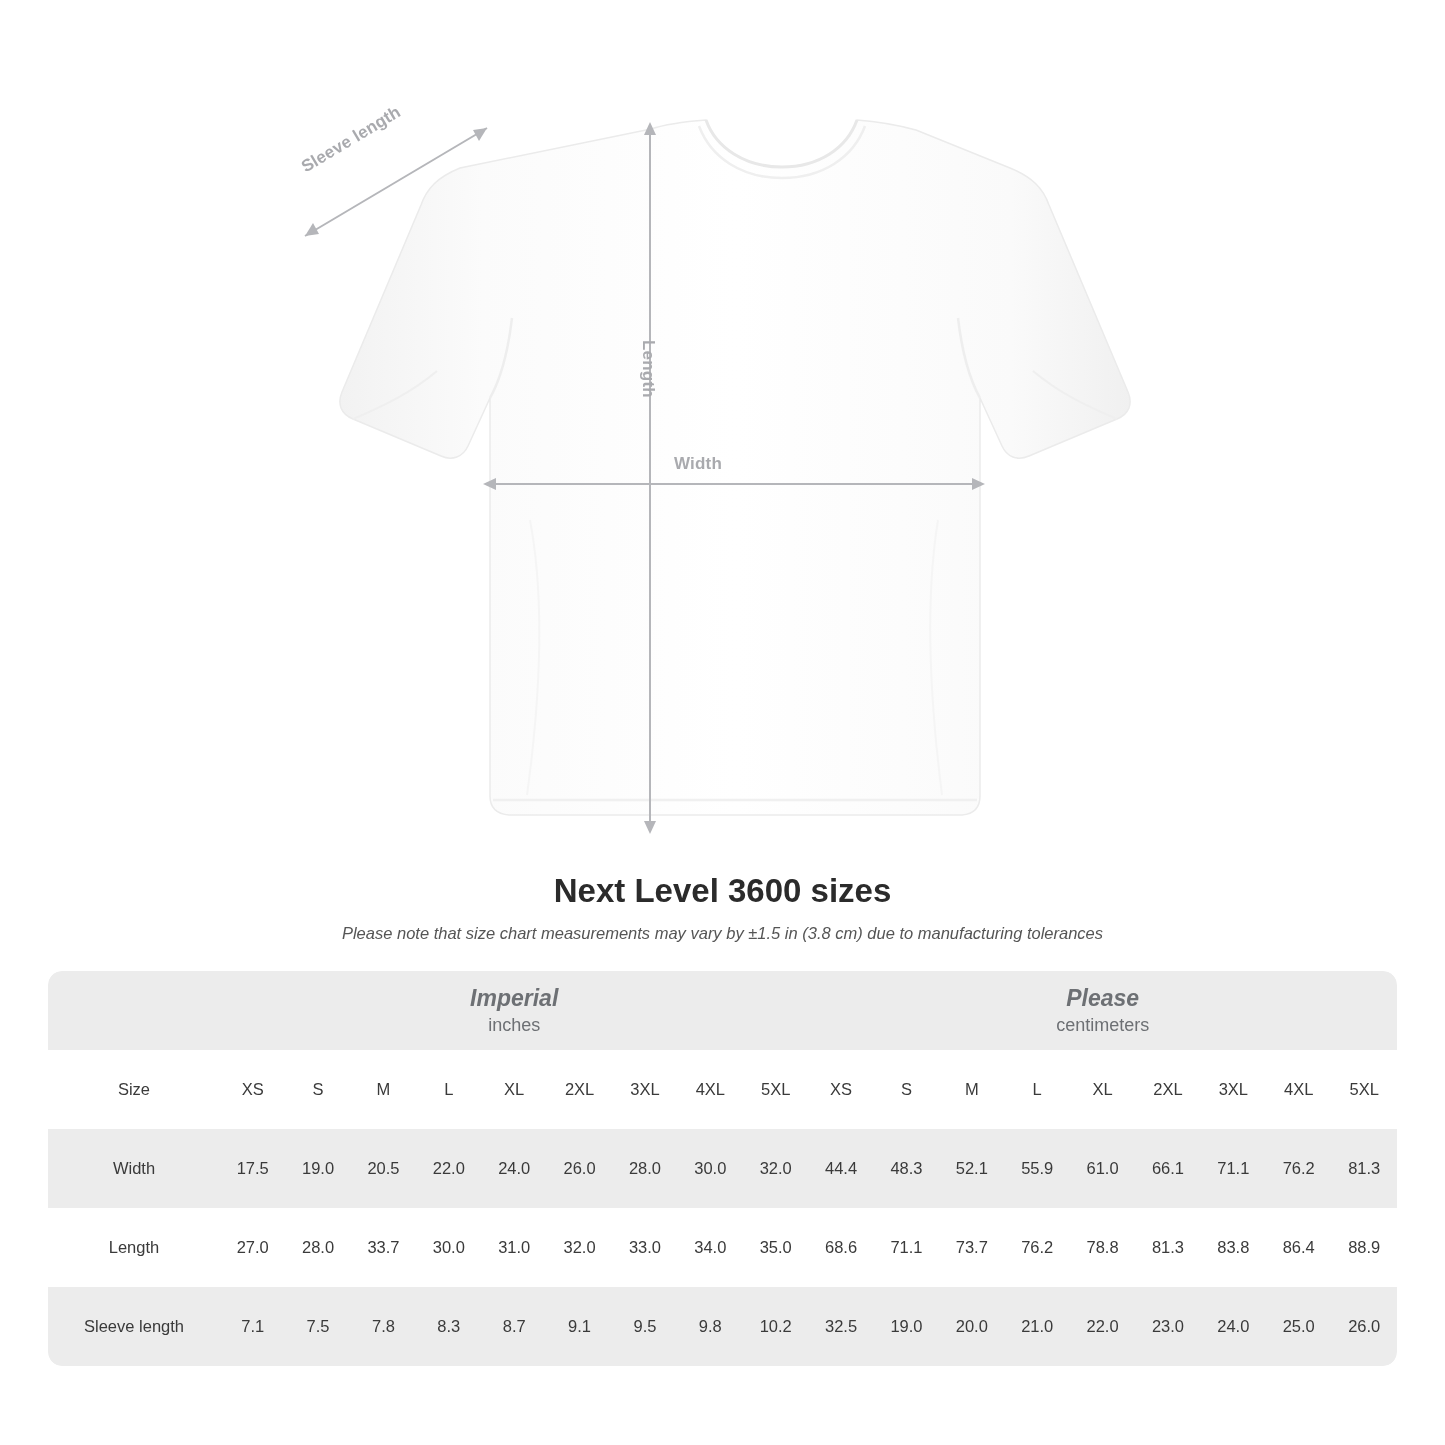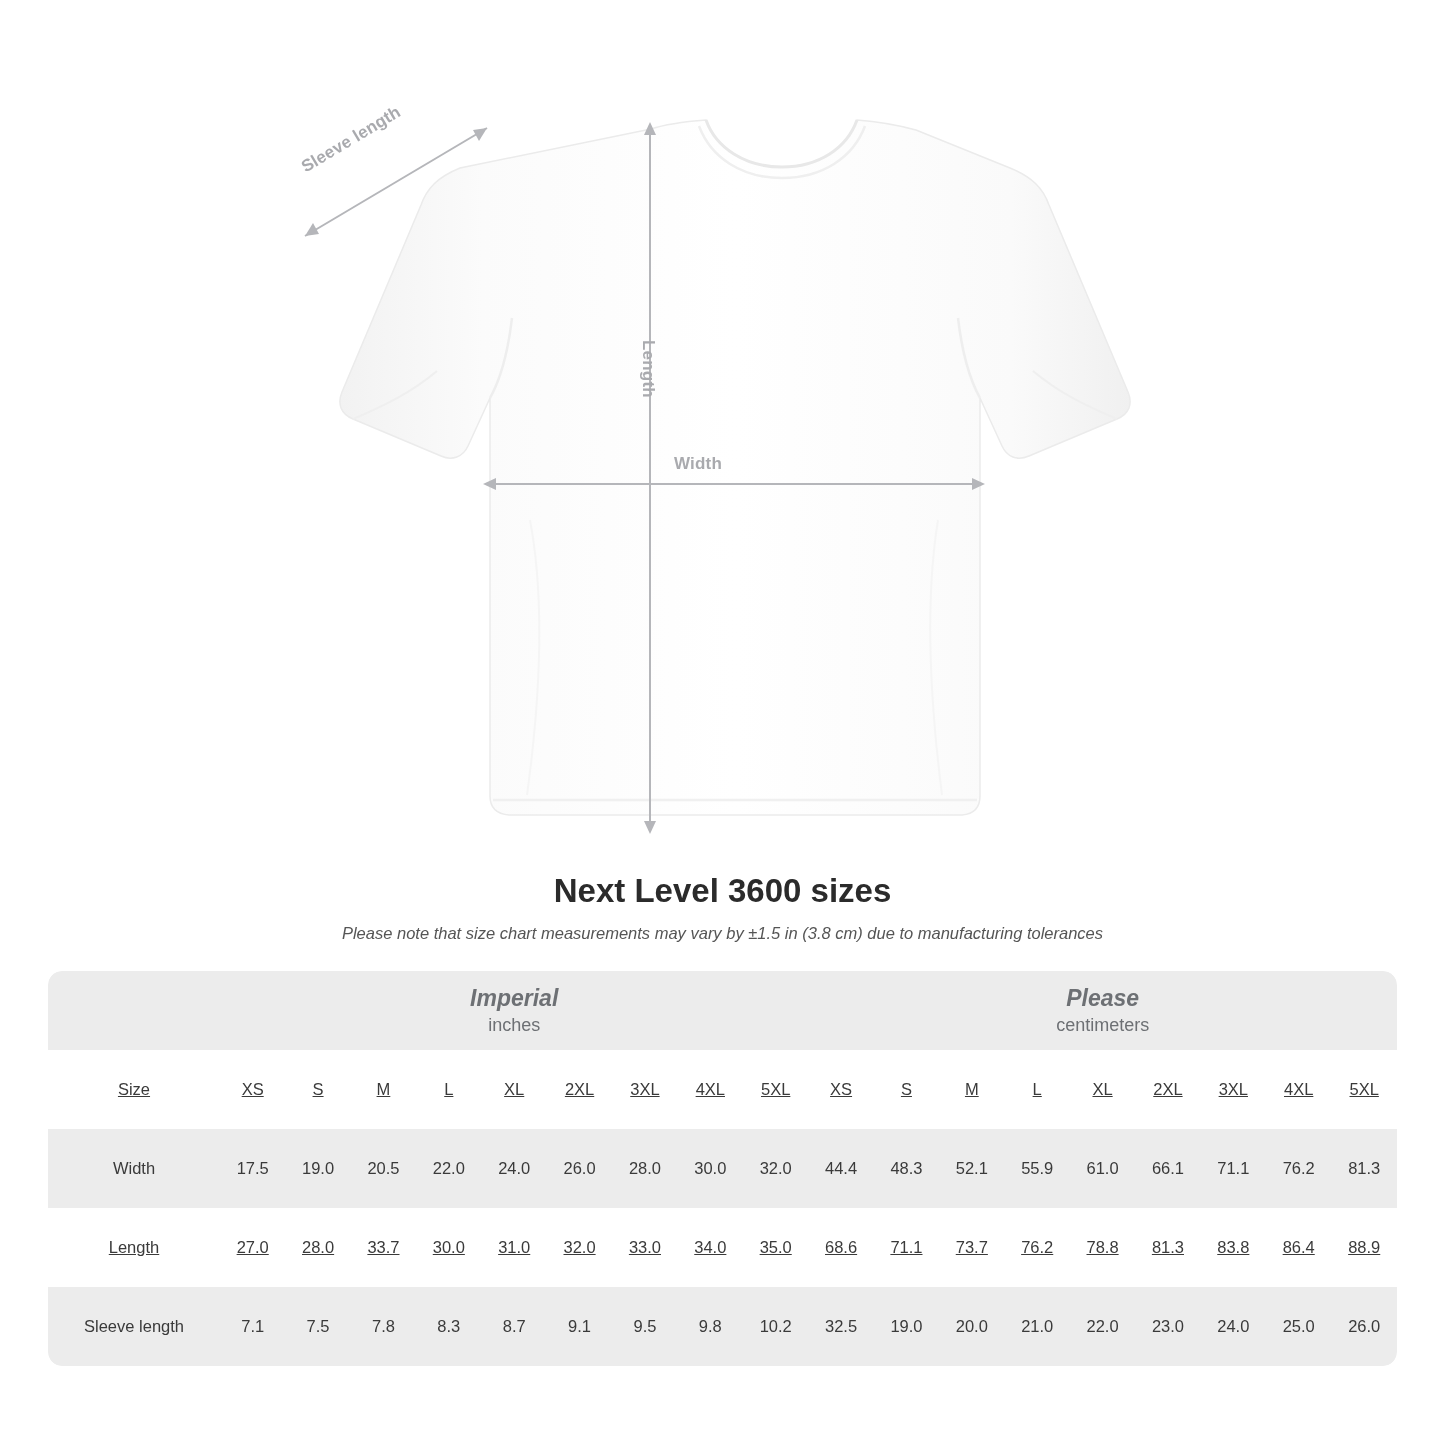--- a/index.html
+++ b/index.html
@@ -102,21 +102,21 @@
     color: #6d7074;
     display: block;
     line-height: 1.15;
   }
   .unit-sub {
     font-size: 18px;
     color: #6d7074;
     display: block;
     margin-top: 4px;
   }
-  .row-white td { background: #ffffff; text-decoration: underline; }
+  .row-white td { background: #ffffff; }
   .row-grey td { background: #ececec; }
   .hdr-cell { font-weight: bold; font-size: 17px; color: #3a3a3a; }
   .rowlabel { font-weight: bold; font-size: 17px; color: #3a3a3a; }
   .col-first { width: 172px; }
   .num-cell { width: 65.5px; }
 
   .tl { border-top-left-radius: 14px; }
   .tr { border-top-right-radius: 14px; }
   .bl { border-bottom-left-radius: 14px; }
   .br { border-bottom-right-radius: 14px; }

